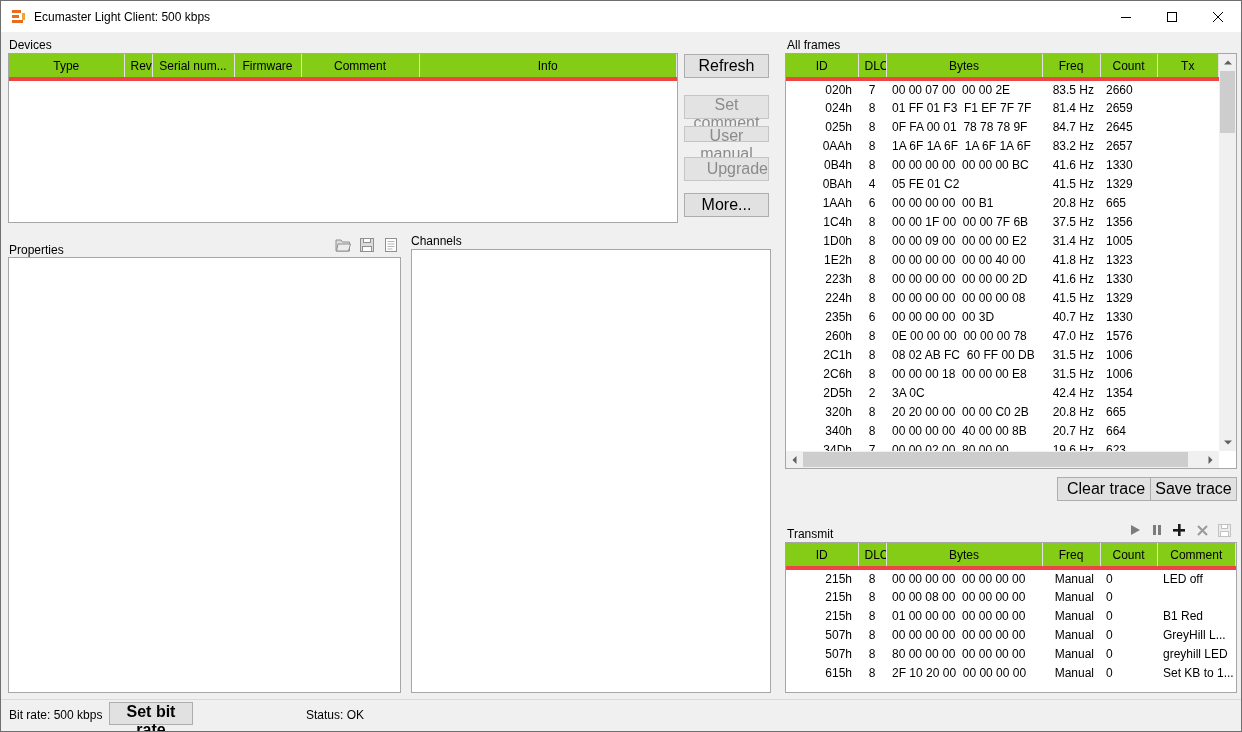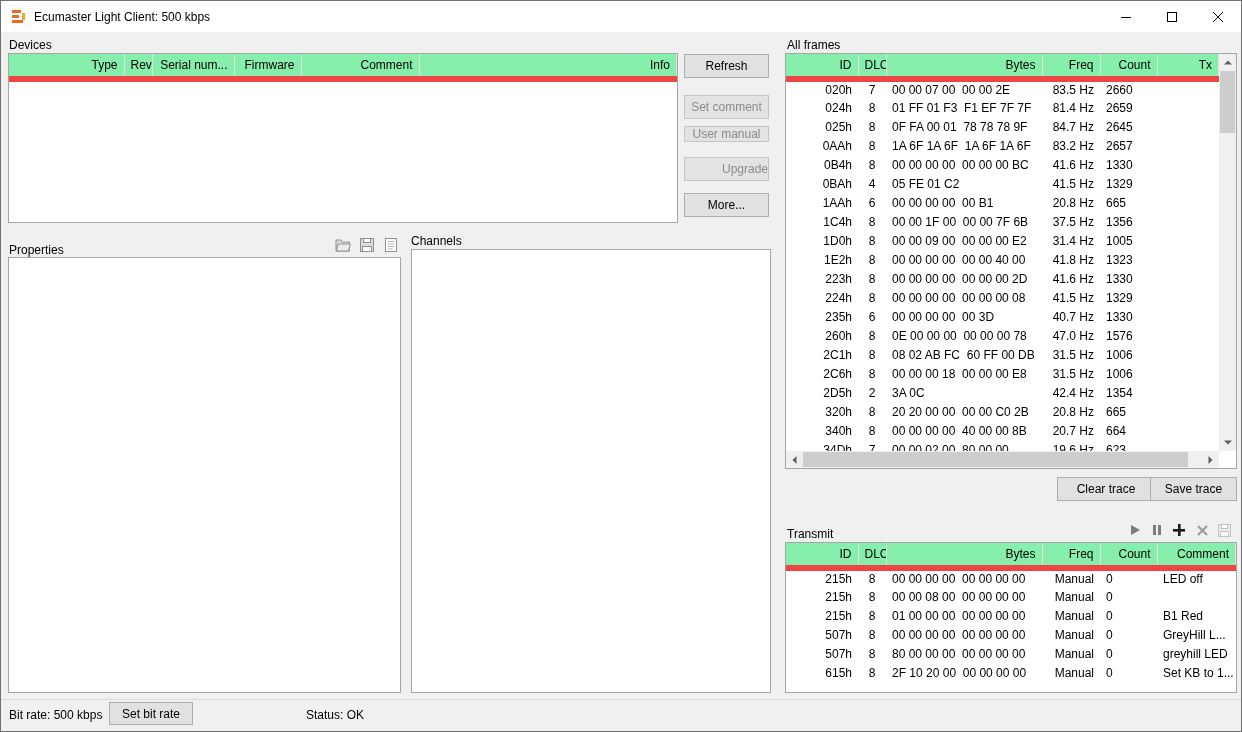--- a/index.html
+++ b/index.html
@@ -7,25 +7,25 @@
   .window{position:relative;width:1242px;height:732px;background:#f0f0f0;border:1px solid #6f6f6f;box-sizing:border-box;overflow:hidden;}
   
   .titlebar{position:absolute;left:0;top:0;width:100%;height:31px;background:#fff;display:flex;align-items:center;}
   .app-icon{margin-left:9px;display:flex;}
   .title{margin-left:8px;}
   .win-controls{position:absolute;right:0;top:0;height:31px;display:flex;}
   .win-btn{width:46px;height:31px;display:flex;align-items:center;justify-content:center;cursor:default;}
   
   .label{position:absolute;white-space:nowrap;}
   .frame{position:absolute;background:#fff;border:1px solid #a6a6a6;box-sizing:border-box;overflow:hidden;}
-  .btn{position:absolute;background:#e1e1e1;border:1px solid #adadad;font-family:"Liberation Sans",sans-serif;font-size:12px;color:#000;box-sizing:border-box;padding:0;}
+  .btn{position:absolute;background:#e1e1e1;border:1px solid #adadad;font-family:"Liberation Sans",sans-serif;font-size:16px;color:#000;box-sizing:border-box;padding:0;}
   .btn.disabled{color:#8b8b8b;border-color:#c5c5c5;background:#e3e3e3;}
   
   table.grid{border-collapse:collapse;table-layout:fixed;width:100%;background:#fff;}
-  .grid th{font-weight:400;text-align:right;height:25px;padding:0 6px;border-right:1px solid #e2e2e2;border-bottom:6px solid #ef4444;background:#86efac;overflow:hidden;white-space:nowrap;box-sizing:border-box;}
+  .grid th{font-weight:400;text-align:center;height:25px;padding:0 6px;border-right:1px solid #e2e2e2;border-bottom:4px solid #ef4444;background:#84cc16;overflow:hidden;white-space:nowrap;box-sizing:border-box;}
   .grid td{height:19px;padding:0 6px;overflow:hidden;white-space:nowrap;box-sizing:border-box;}
   .col-id{text-align:right;}
   .col-dlc{text-align:center;}
   .col-freq{text-align:right;}
   td.col-bytes{white-space:pre;}
   .tbl-content{position:absolute;left:0;top:0;overflow:hidden;}
   
   .vscroll{position:absolute;top:0;right:0;width:17px;background:#f0f0f0;}
   .hscroll{position:absolute;left:0;bottom:0;height:17px;background:#f0f0f0;}
   .sb-btn{position:absolute;width:17px;height:17px;display:flex;align-items:center;justify-content:center;background:#f0f0f0;}
@@ -447,17 +447,17 @@
             <td class="col-freq">Manual</td>
             <td class="col-count">0</td>
             <td class="col-comment">Set KB to 1...</td>
           </tr>
         </tbody>
     </table>
   </div>
 
   <div class="statusbar">
     <span class="label" style="left:8px;top:8px;">Bit rate: 500 kbps</span>
-    <button class="btn" style="left:108px;top:2px;width:84px;height:23px;">Set bit rate</button>
+    <button class="btn" style="left:108px;top:2px;width:84px;height:23px;font-weight:bold;">Set bit rate</button>
     <span class="label" style="left:305px;top:8px;">Status: OK</span>
   </div>
 
 </div>
 
 </body></html>

